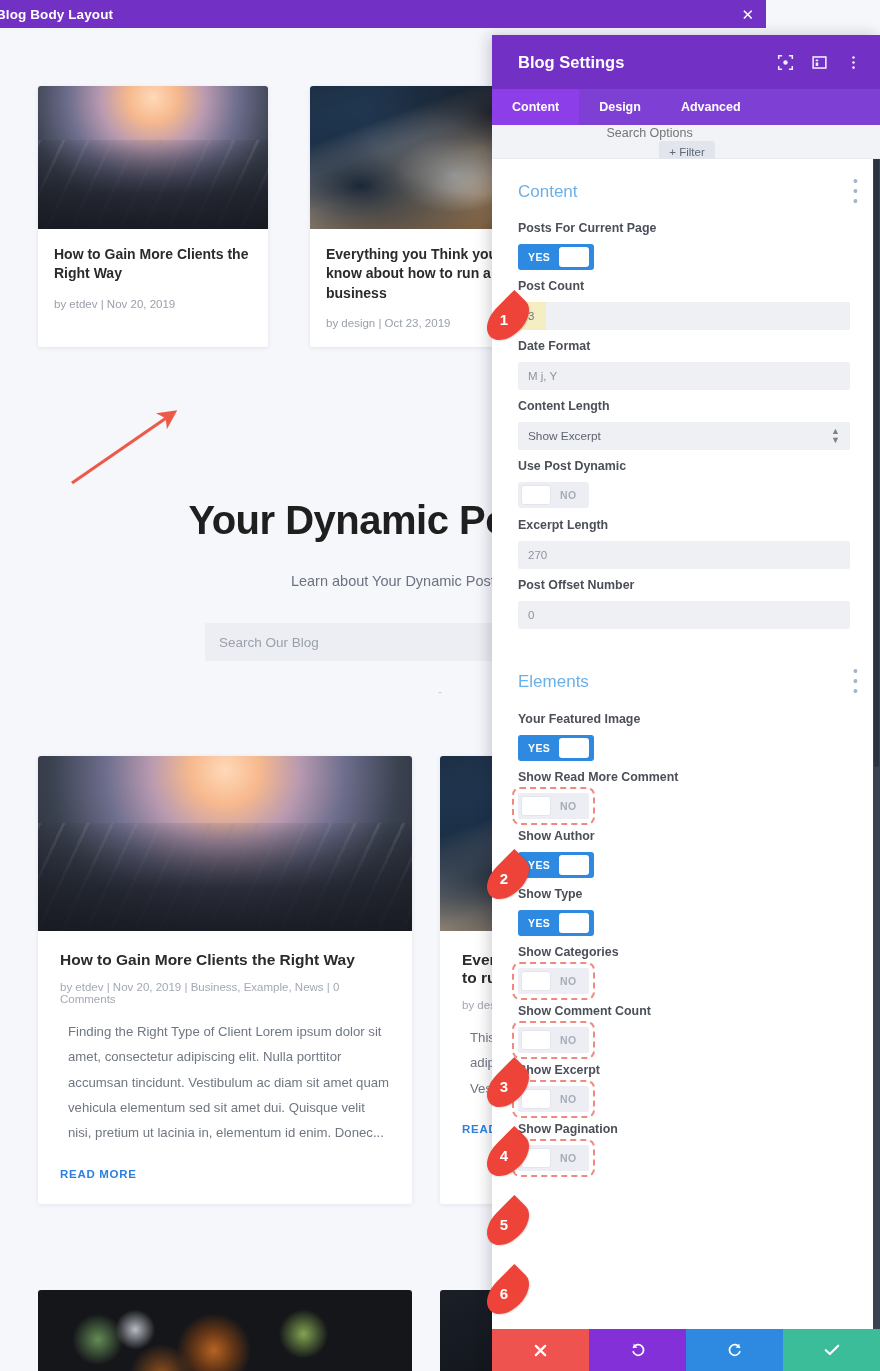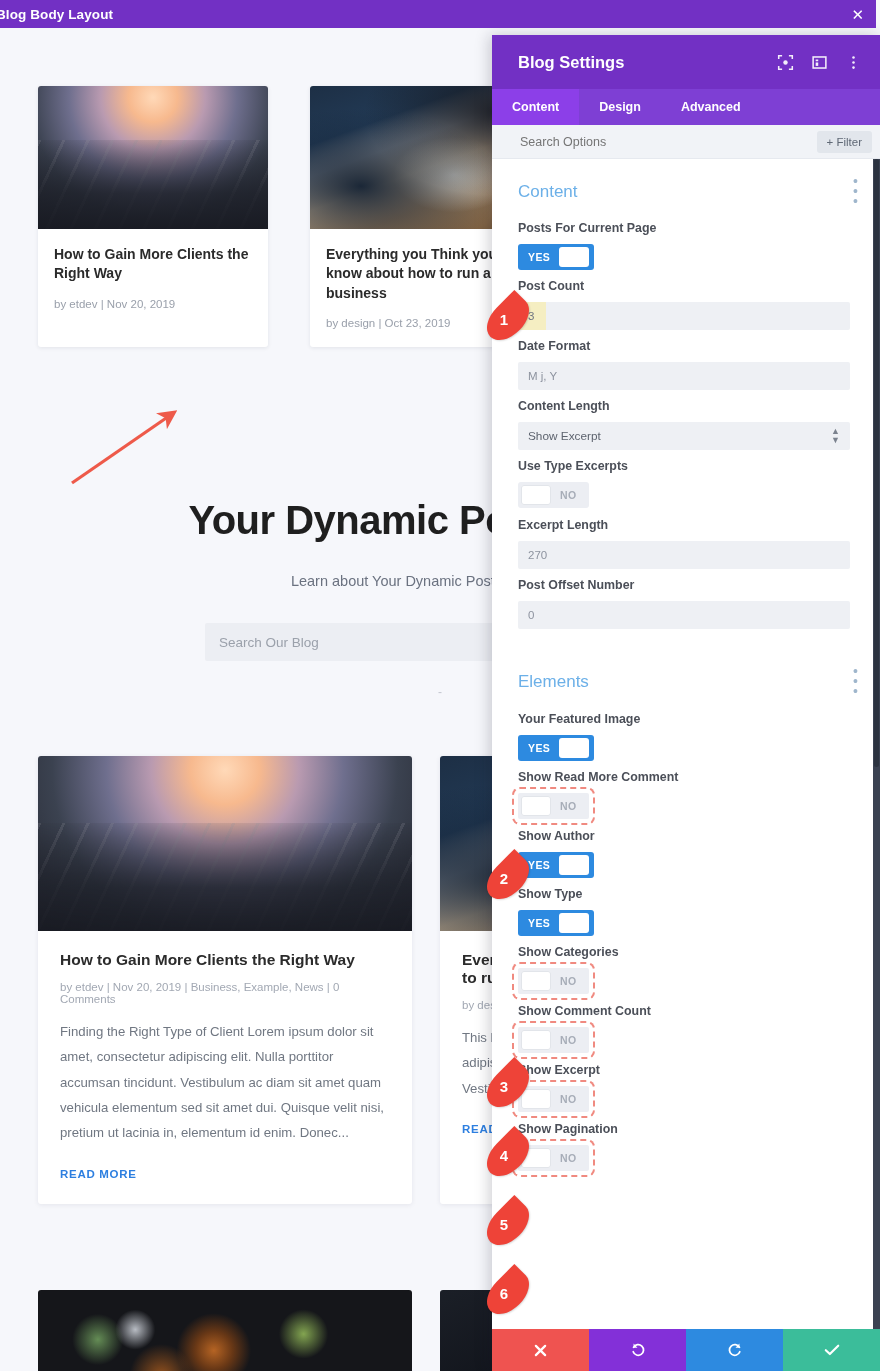--- a/index.html
+++ b/index.html
@@ -8,21 +8,21 @@
     margin: 0; padding: 0;
     width: 880px; height: 1371px;
     overflow: hidden;
     font-family: "Liberation Sans", sans-serif;
     background: #f7f8fb;
   }
   #root { position: relative; width: 880px; height: 1371px; overflow: hidden; background: #f6f7fb; }
 
   
   .topbar {
-    position: absolute; left: 0; top: 0; width: 876px; height: 28px;
+    position: absolute; left: 0; top: 0; width: 766px; height: 28px;
     background: #7230c4;
     display: flex; align-items: center; justify-content: space-between;
     padding: 0 8px 0 0;
     z-index: 40;
   }
   .topbar-title {
     color: #ffffff; font-size: 13.5px; font-weight: 600;
     margin-left: -4px; white-space: nowrap; letter-spacing: .1px;
   }
   .topbar-close {
@@ -110,21 +110,21 @@
   
   .lower-posts { position: absolute; left: 38px; top: 728px; display: flex; gap: 28px; }
   .post-card {
     background: #fff; width: 374px; border-radius: 3px;
     box-shadow: 0 1px 5px rgba(20,30,60,.08); overflow: hidden;
   }
   .post-thumb { width: 100%; height: 175px; display: block; }
   .post-body { padding: 20px 22px 24px 22px; }
   .post-title { font-size: 15.5px; font-weight: 700; color: #2b2b2b; margin: 0 0 12px 0; }
   .post-meta { font-size: 11.5px; color: #a2a8b3; margin: 0 0 14px 0; }
-  .post-excerpt { font-size: 13.2px; line-height: 1.92; color: #707782; margin: 0 0 22px 0; }
+  .post-excerpt { font-size: 13.2px; line-height: 1.92; color: #707782; margin: 0 0 22px 8px; }
   .read-more { font-size: 11.5px; font-weight: 700; color: #2d7fe0; letter-spacing: .7px; }
 
   .bottom-row { position: absolute; left: 38px; top: 1262px; display: flex; gap: 28px; }
   .bottom-thumb { width: 374px; height: 110px; border-radius: 3px 3px 0 0; }
 
   
   .arrow-annot { position: absolute; left: 60px; top: 372px; width: 130px; height: 95px; }
 
   
   .panel {
@@ -143,21 +143,21 @@
 
   .panel-tabs { height: 36px; background: #7e3fd4; display: flex; }
   .tab {
     padding: 0 20px; display: flex; align-items: center;
     font-size: 12.5px; font-weight: 700; color: #ffffff; cursor: pointer;
   }
   .tab.active { background: #8c3fe8; }
 
   .panel-search {
     height: 34px; background: #f1f3f7; border-bottom: 1px solid #e6e9ef;
-    display: flex; align-items: center; padding: 0 8px 0 26px;
+    display: flex; align-items: center; padding: 0 24px 0 26px; flex-direction: column;
   }
   .panel-search-input {
     flex: 1; border: 0; background: transparent; outline: none;
     font-size: 12.5px; color: #a4aab5; font-family: "Liberation Sans", sans-serif;
   }
   .filter-btn {
     background: #e2e6ec; border-radius: 3px; padding: 5px 10px;
     font-size: 11.5px; color: #5f6875; cursor: pointer; white-space: nowrap;
   }
 
@@ -385,21 +385,21 @@
         <div class="select-input">
           <span>Show Excerpt</span>
           <span class="select-caret">
               <span>▲</span>
               <span>▼</span>
             </span>
         </div>
       </div>
 
       <div class="field">
-        <div class="field-label">Use Type Excerpts</div>
+        <div class="field-label">Use Post Dynamic</div>
         <div class="toggle off">
           <div class="tg-knob"></div>
           <div class="tg-label">NO</div>
         </div>
       </div>
 
       <div class="field">
         <div class="field-label">Excerpt Length</div>
         <div class="text-input">270</div>
       </div>

